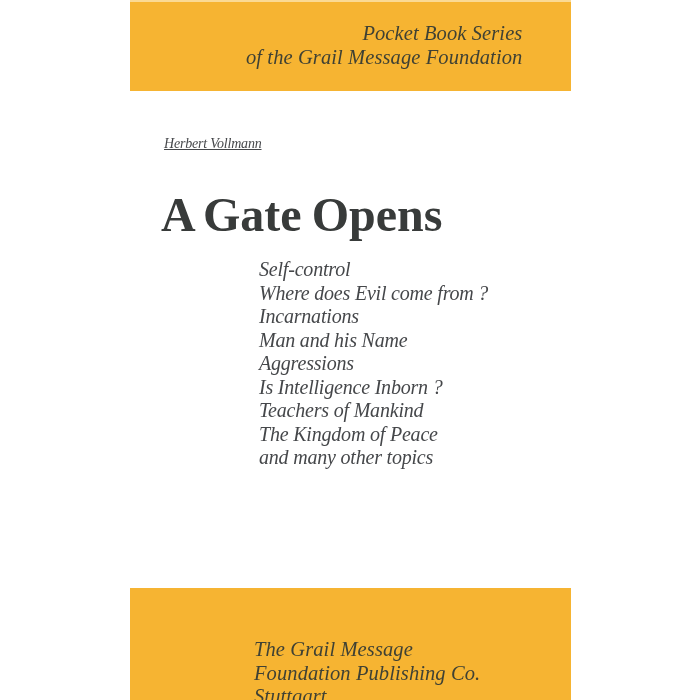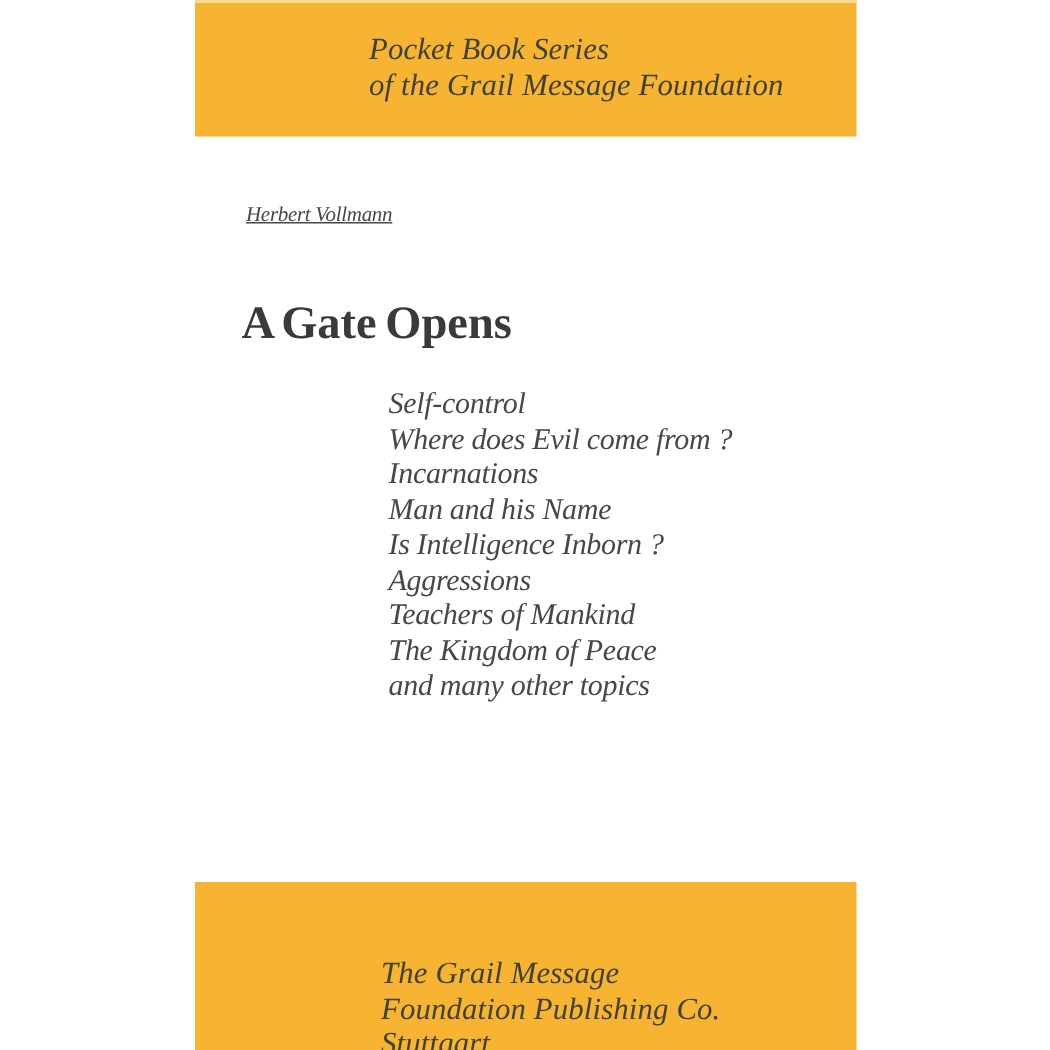--- a/index.html
+++ b/index.html
@@ -10,21 +10,21 @@
     background: var(--page_bg, #ffffff);
     font-family: "Liberation Serif", "DejaVu Serif", serif;
     overflow: hidden;
   }
   .banner {
     position: absolute;
     left: 130px;
     width: 441px;
     background: var(--banner_yellow, #f6b432);
   }
-  .banner--top { top: 0; height: 89px; border-top: 2px solid rgba(255, 244, 214, 0.6); }
+  .banner--top { top: 0; height: 89px; border-top: 2px solid rgba(255, 244, 214, 0.6); text-align: right; }
   .banner--bottom { top: 588px; height: 112px; }
   .banner .lines {
     position: absolute;
     font-style: italic;
     font-size: 20.5px;
     color: var(--banner_text, #3f4134);
     letter-spacing: 0.1px;
   }
   .banner--top .lines { left: 116px; top: 19px; line-height: 24px; }
   .banner--bottom .lines { left: 124px; top: 18px; line-height: 23.5px; margin-top: 32px; }
@@ -37,21 +37,21 @@
     line-height: 25px;
     letter-spacing: -0.2px;
     color: var(--author_text, #45474a);
     text-decoration: underline;
   }
   .title {
     position: absolute;
     left: 161px;
     top: 196px;
     margin: 0;
-    font-size: 31px;
+    font-size: 48px;
     line-height: 38px;
     font-weight: bold;
     word-spacing: -2px;
     color: var(--title_text, #383b3a);
   }
   .topics {
     position: absolute;
     left: 259px;
     top: 258px;
     font-style: italic;
@@ -75,22 +75,22 @@
 
   <div class="author">Herbert Vollmann</div>
 
   <h1 class="title">A Gate Opens</h1>
 
   <div class="topics">
     <div>Self-control</div>
     <div>Where does Evil come from ?</div>
     <div>Incarnations</div>
     <div>Man and his Name</div>
+    <div>Aggressions</div>
     <div>Is Intelligence Inborn ?</div>
-    <div>Aggressions</div>
     <div>Teachers of Mankind</div>
     <div>The Kingdom of Peace</div>
     <div>and many other topics</div>
   </div>
 
   <div class="banner banner--bottom">
     <div class="lines">
       <div>The Grail Message</div>
       <div>Foundation Publishing Co.</div>
       <div>Stuttgart</div>

